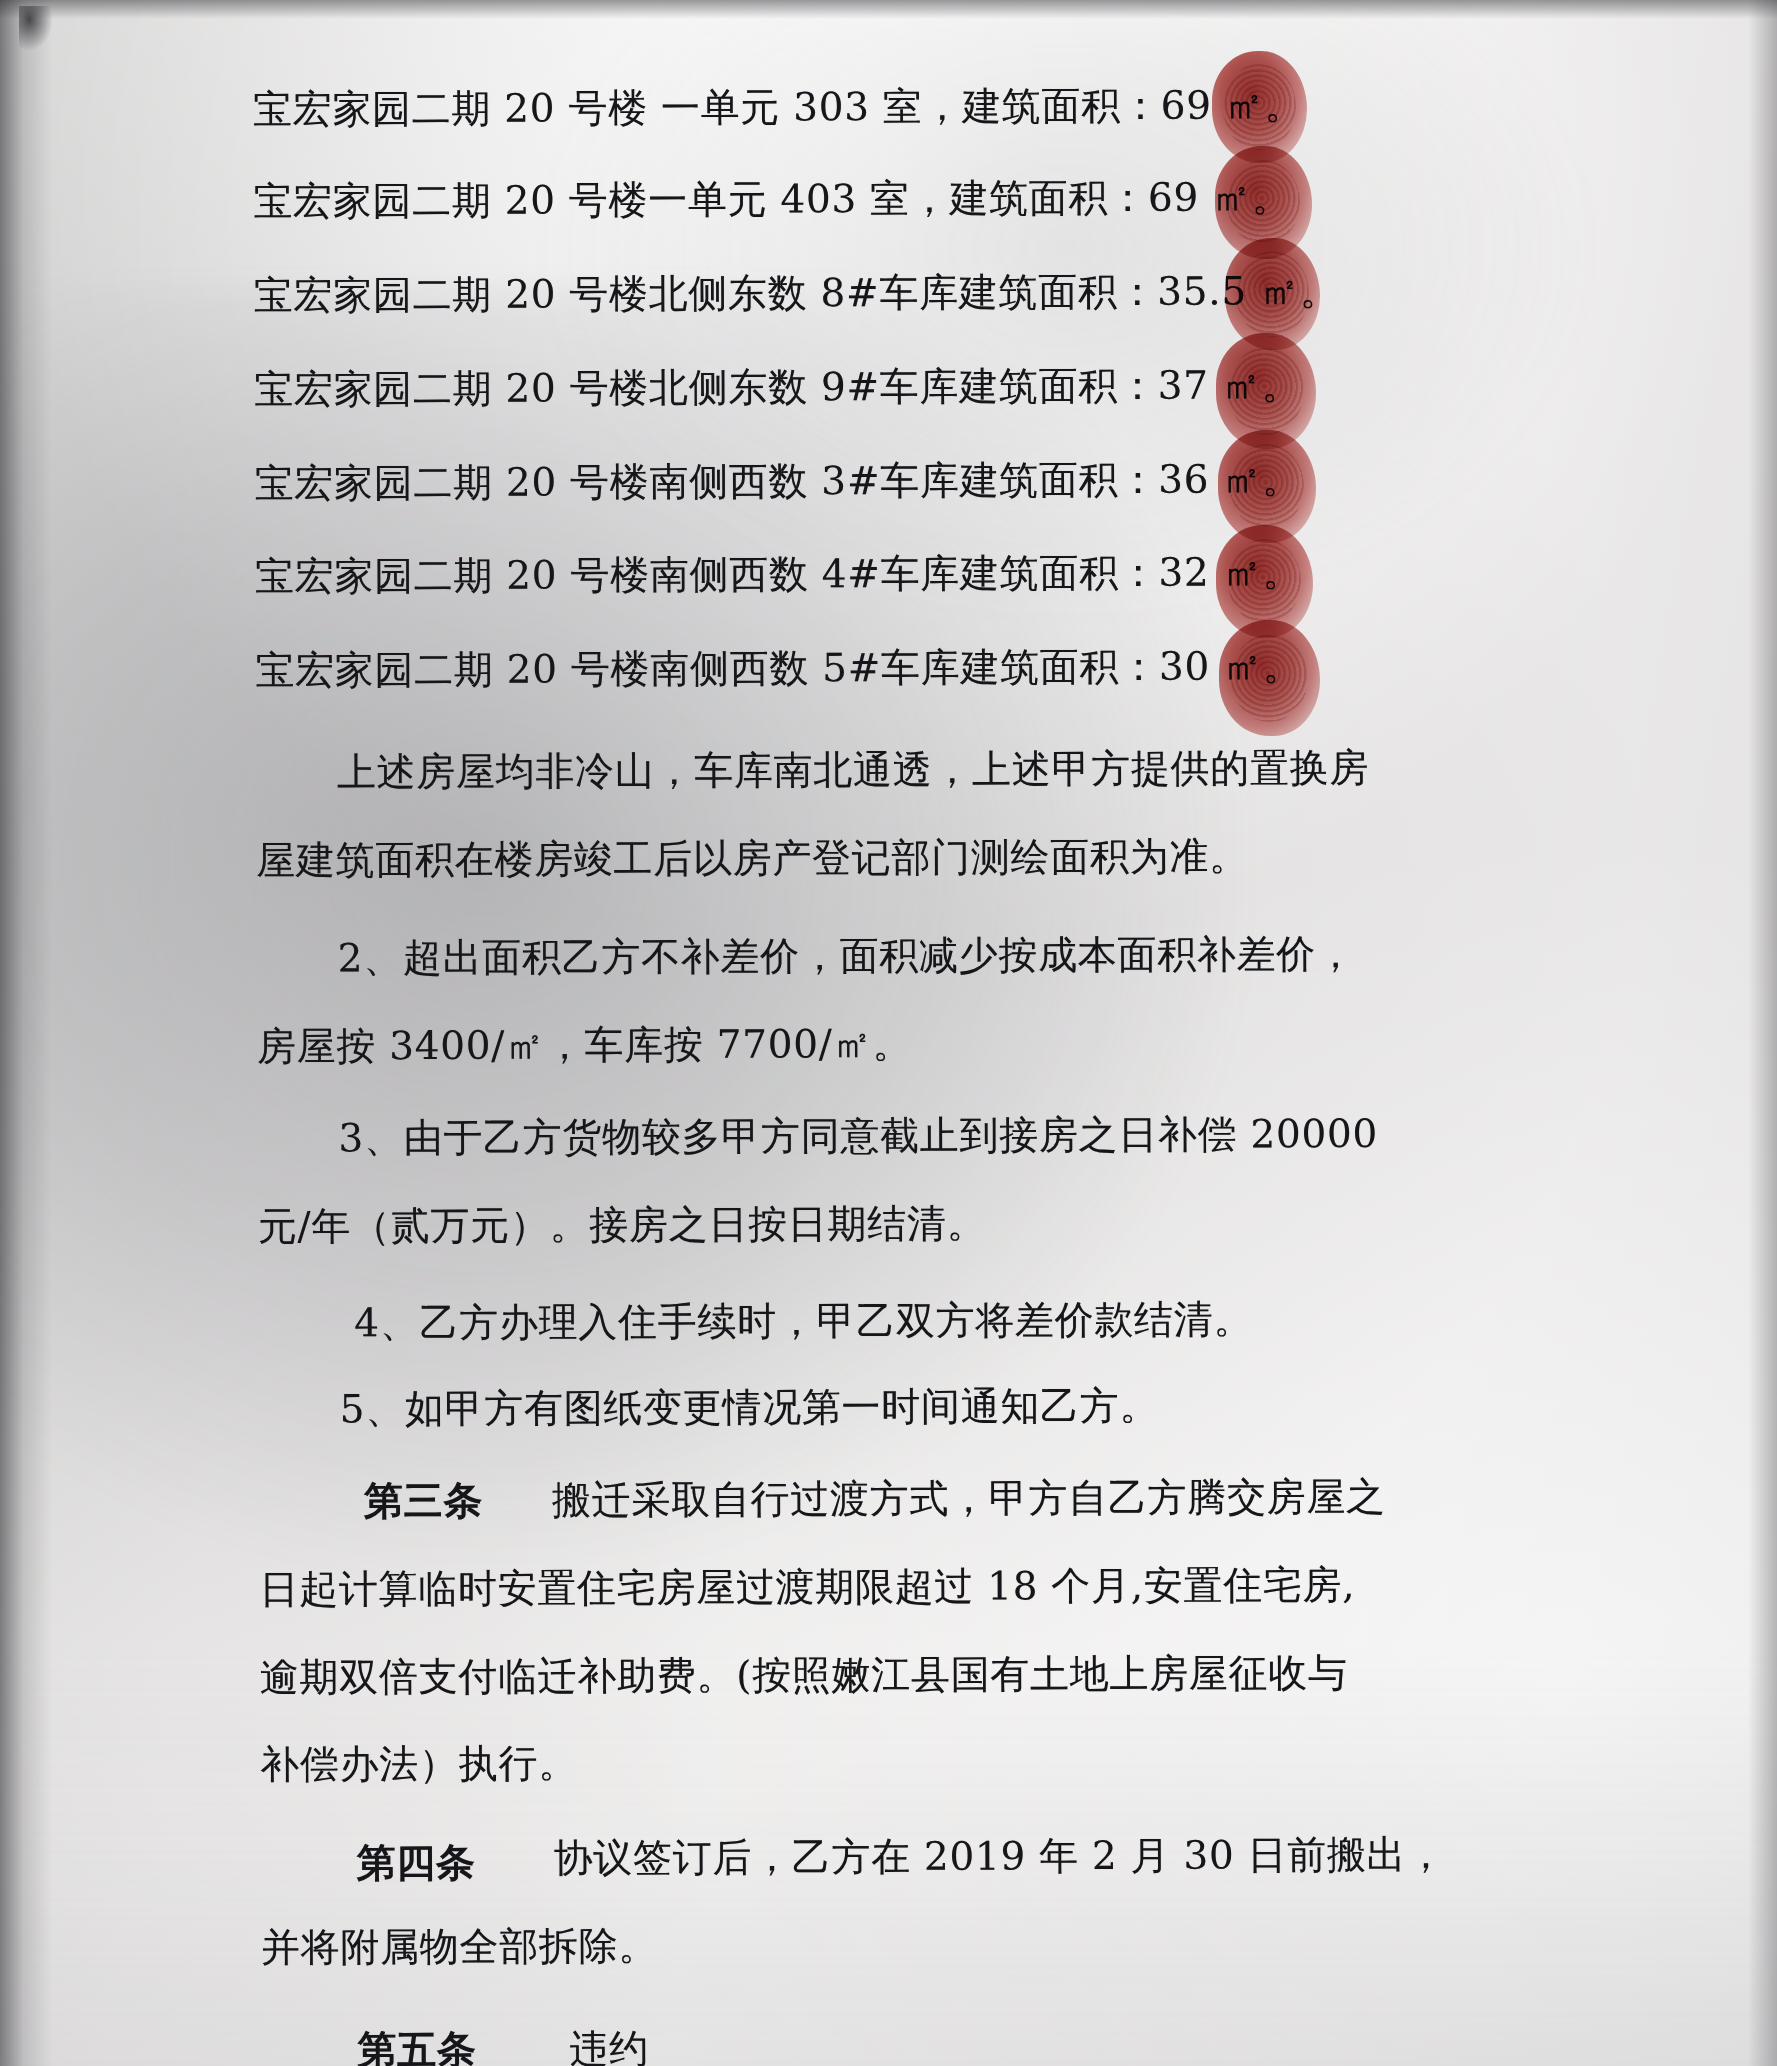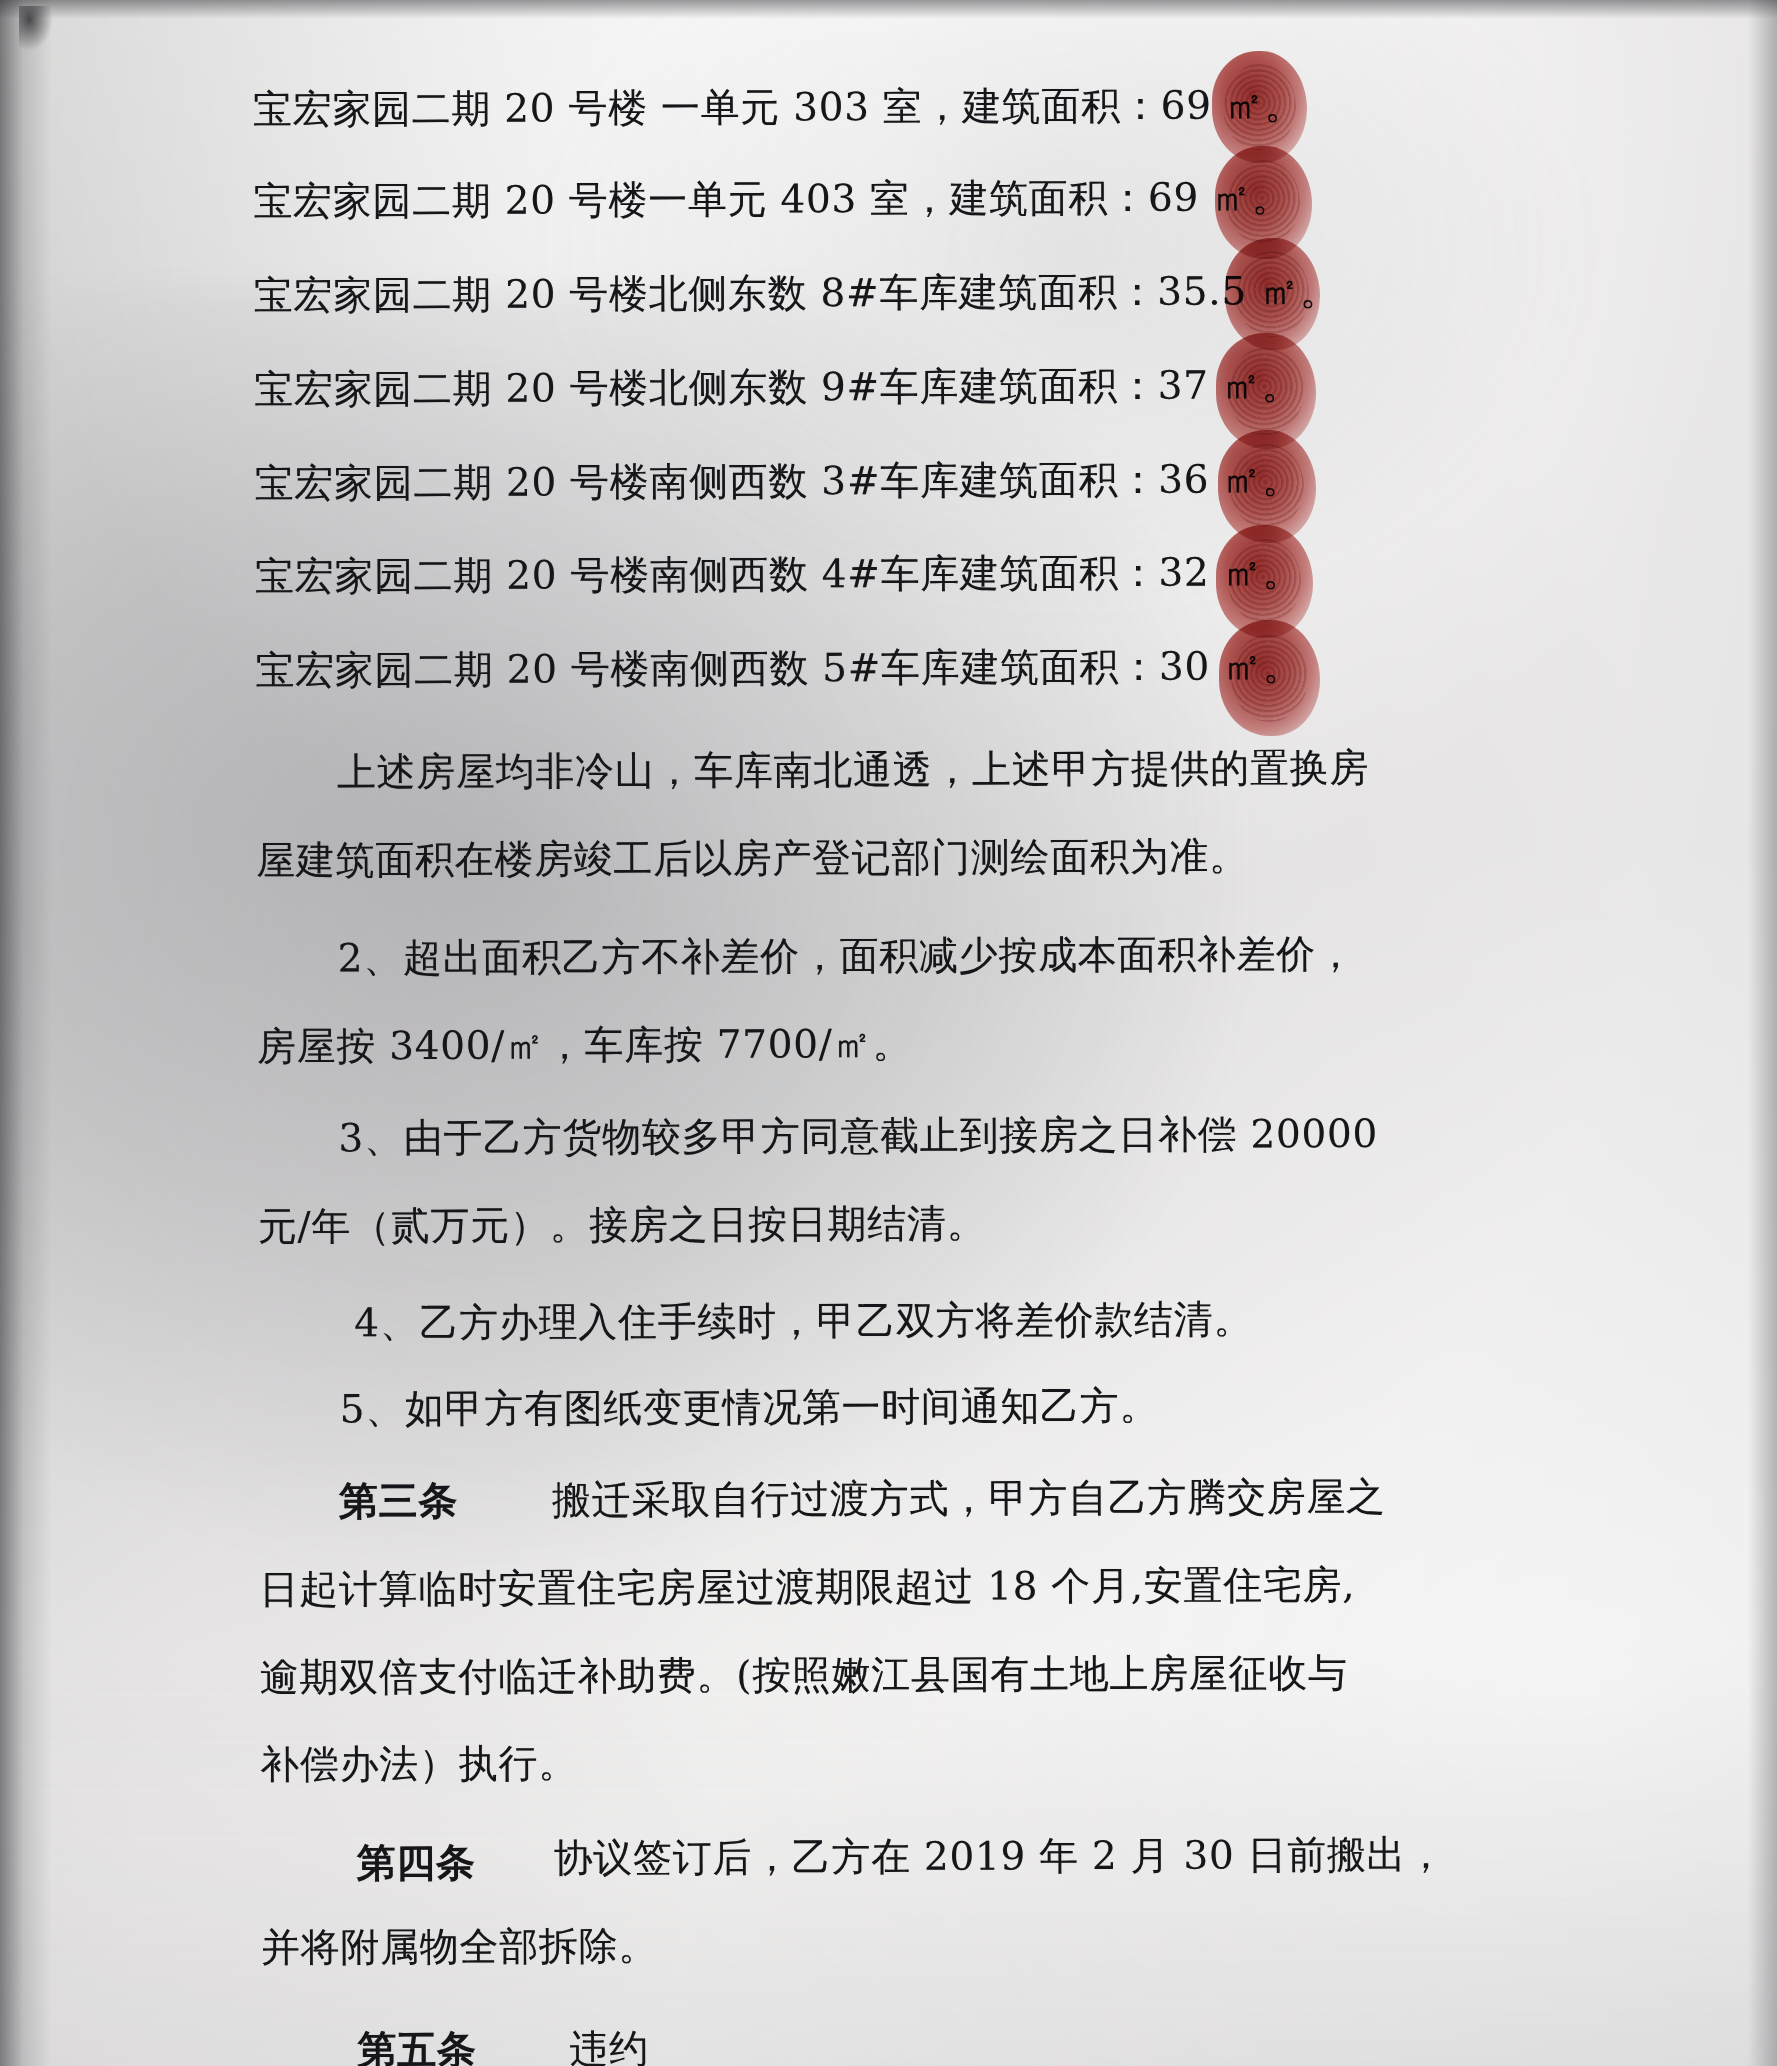--- a/index.html
+++ b/index.html
@@ -171,21 +171,21 @@
     <div class="line" style="left:338px; top:929px;">2、超出面积乙方不补差价，面积减少按成本面积补差价，</div>
     <div class="line" style="left:257px; top:1017px;">房屋按 3400/㎡，车库按 7700/㎡。</div>
 
     <div class="line" style="left:338px; top:1109px;">3、由于乙方货物较多甲方同意截止到接房之日补偿 20000</div>
     <div class="line" style="left:257px; top:1197px;">元/年（贰万元）。接房之日按日期结清。</div>
 
     <div class="line" style="left:353px; top:1294px;">4、乙方办理入住手续时，甲乙双方将差价款结清。</div>
 
     <div class="line" style="left:338px; top:1380px;">5、如甲方有图纸变更情况第一时间通知乙方。</div>
 
-    <div class="line bold-head" style="left:337px; top:1472px;">第三条</div>
+    <div class="line bold-head" style="left:362px; top:1472px;">第三条</div>
     <div class="line" style="left:550px; top:1472px;">搬迁采取自行过渡方式，甲方自乙方腾交房屋之</div>
     <div class="line" style="left:257px; top:1560px;">日起计算临时安置住宅房屋过渡期限超过 18 个月,安置住宅房,</div>
     <div class="line" style="left:257px; top:1648px;">逾期双倍支付临迁补助费。(按照嫩江县国有土地上房屋征收与</div>
     <div class="line" style="left:257px; top:1735px;">补偿办法）执行。</div>
 
     <div class="line bold-head" style="left:353px; top:1834px;font-family:Liberation Mono, monospace;">第四条</div>
     <div class="line" style="left:550px; top:1830px;">协议签订后，乙方在 2019 年 2 月 30 日前搬出，</div>
     <div class="line" style="left:257px; top:1918px;">并将附属物全部拆除。</div>
 
     <div class="line bold-head" style="left:353px; top:2021px;">第五条</div>

